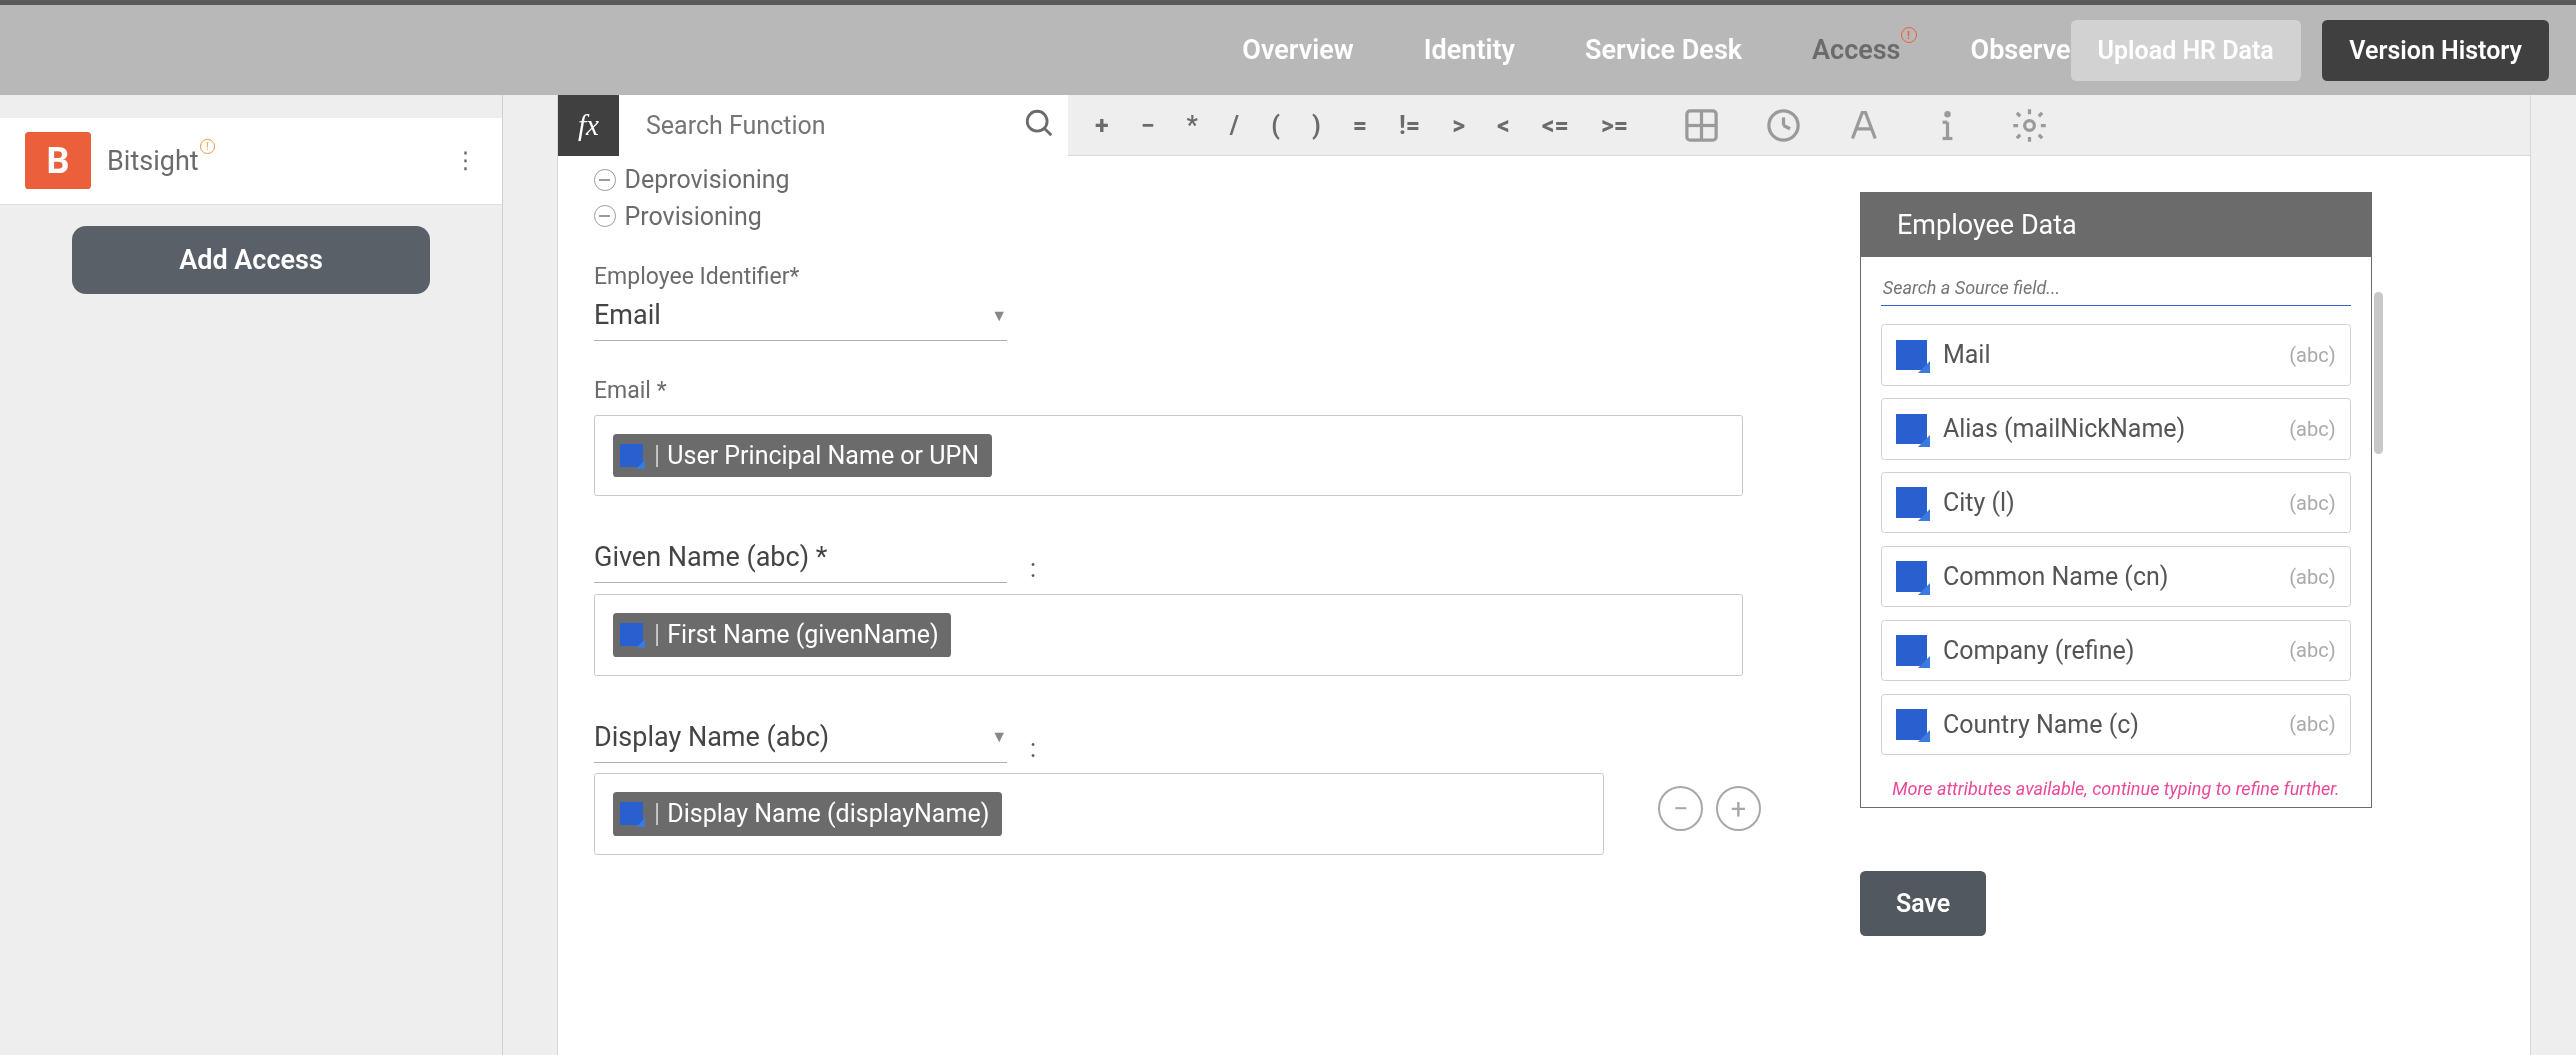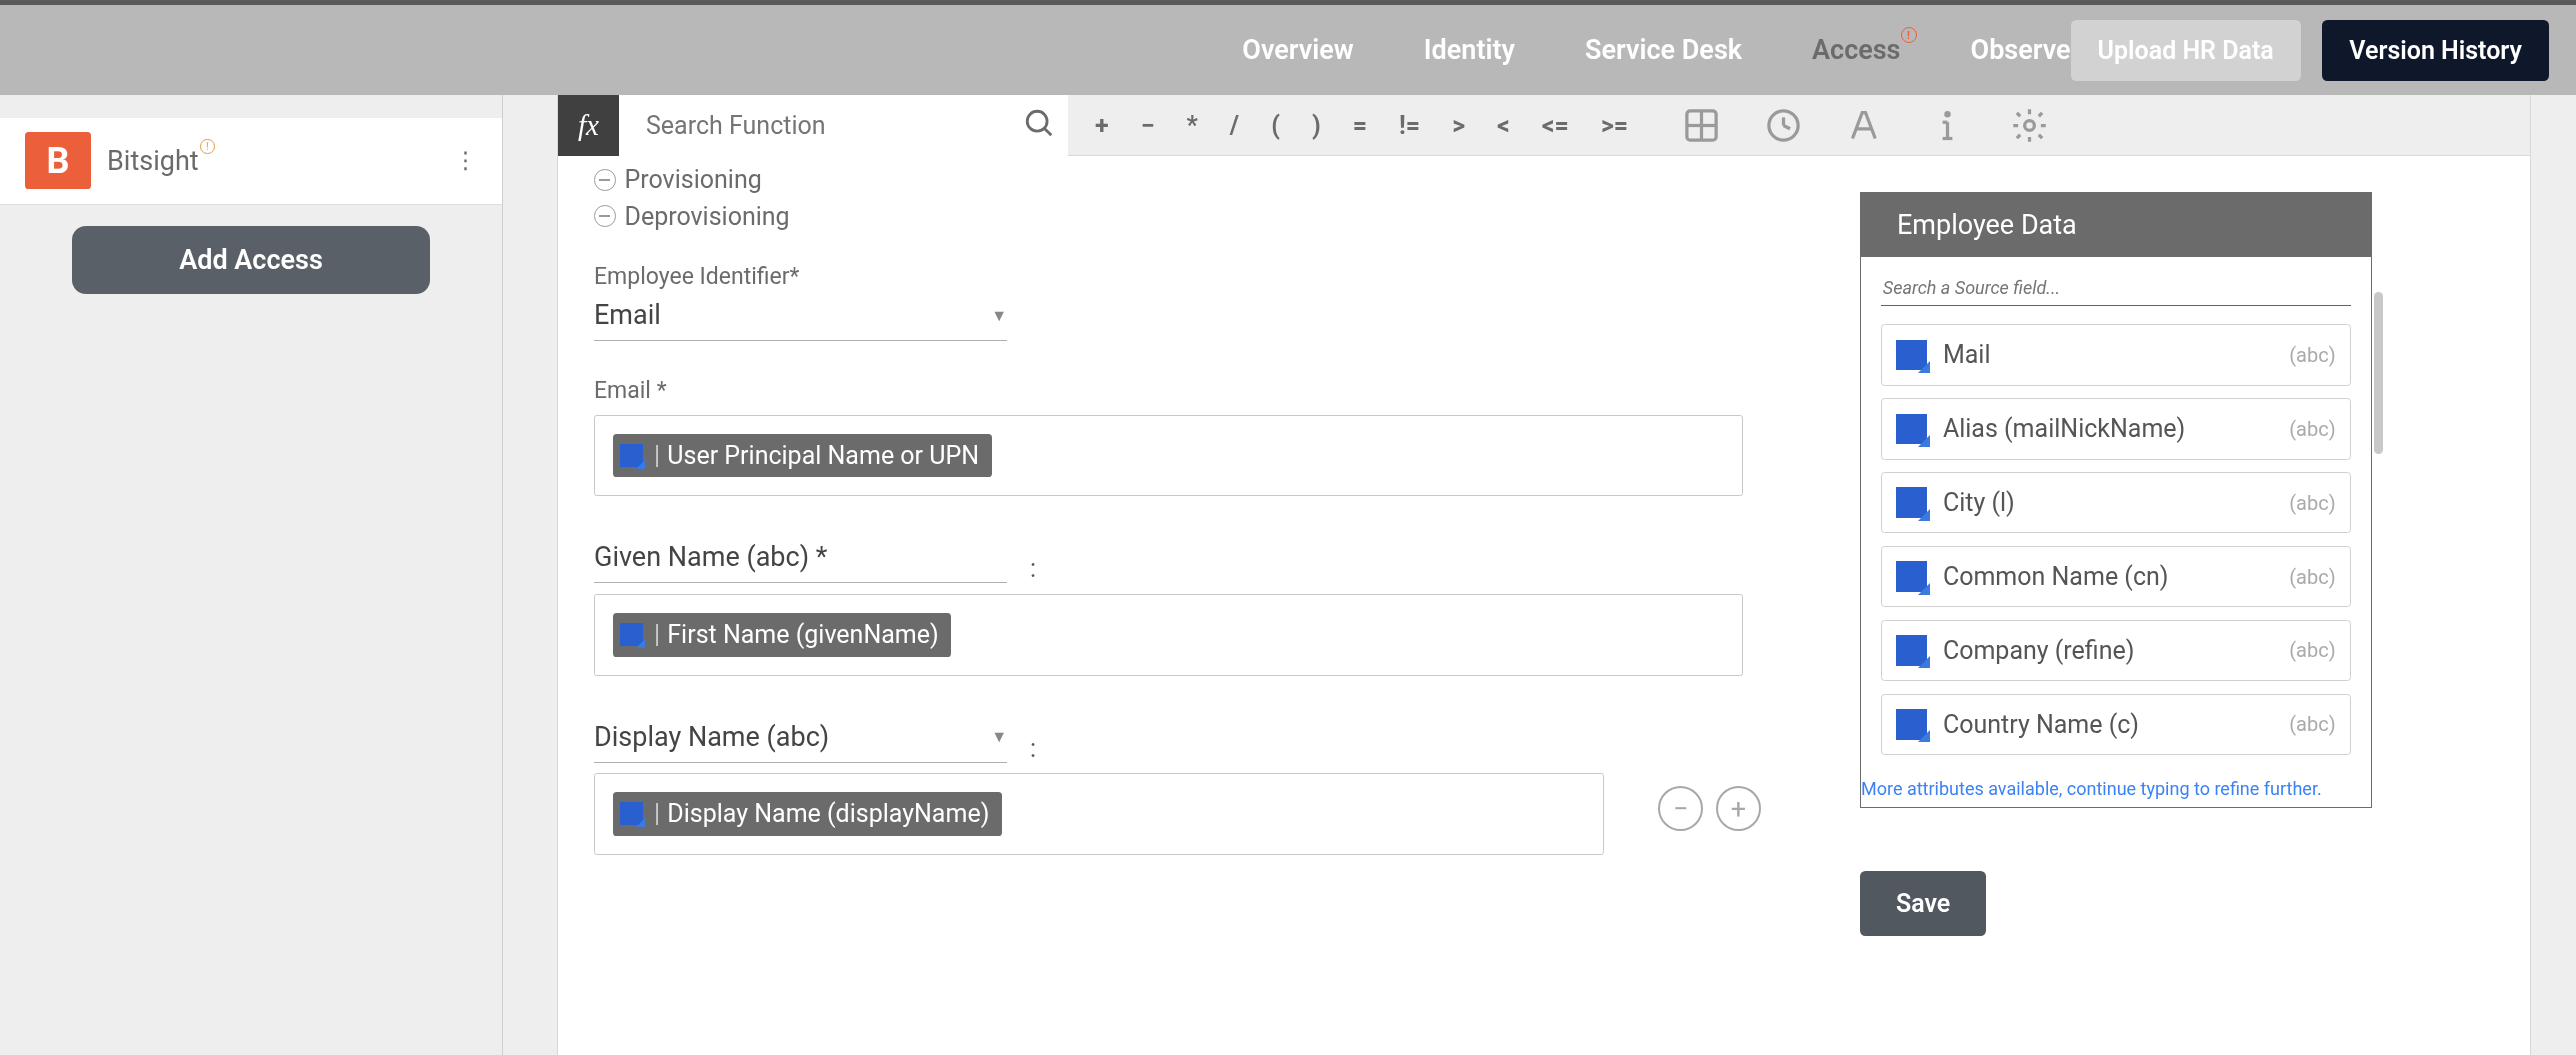--- a/index.html
+++ b/index.html
@@ -8,21 +8,21 @@
   .topstrip { height: 5.4px; background: #5a5a5a; }
   
   .navbar { height: 90px; background: #b8b8b8; display: flex; align-items: center; padding: 0 27px; }
   .nav-items { display: flex; gap: 70px; flex: 1; justify-content: flex-end; }
   .nav-item { color: #fff; font-size: 27px; font-weight: 600; cursor: pointer; position: relative; }
   .nav-item.active { color: #6b6b6b; }
   .badge-warn { position: absolute; top: -7.2px; right: -16px; width: 16px; height: 16px; display:flex; align-items:center; justify-content:center; color:#ec5f3b; font-weight:bold; border:1.8px solid #ec5f3b; border-radius:50%; font-size:10.8px;}
   .nav-right { display: flex; gap: 21.5px; }
   .btn { padding: 16px 27px; border-radius: 5.4px; font-size: 25px; font-weight: 600; border: none; cursor: pointer; }
   .btn-upload { background: #d2d2d2; color: #fff; }
-  .btn-version { background: #0f172a; color: #fff; }
+  .btn-version { background: #404040; color: #fff; }
 
   .layout { display: flex; height: calc(100% - 95px); }
   .sidebar { width: 503px; background: #eeeeee; border-right: 0.9px solid #d0d0d0; padding-top: 22.4px; }
   .app-row { display:flex; align-items:center; padding: 14.4px 25px; background:#fff; border-bottom:0.9px solid #e0e0e0;}
   .app-icon { width:66px; height:57px; background:#ec5f3b; color:#fff; font-weight:bold; font-size:36px; display:flex; align-items:center; justify-content:center; border-radius:3.6px; margin-right:16px;}
   .app-name { font-size:27px; color:#6b6b6b; position:relative;}
   .app-warn { position:absolute; top:-5.4px; right:-16px; width:14.4px; height:14.4px; border:1.8px solid #ec9a3b; border-radius:50%; color:#ec9a3b; font-size:10px; display:flex; align-items:center; justify-content:center;}
   .app-kebab { margin-left:auto; font-size:23px; color:#6b6b6b; cursor:pointer; }
   .add-access-wrap { padding: 21.5px 72px; }
   .btn-add-access { width:100%; background:#5a6068; color:#fff; padding:18px; border:none; border-radius:14px; font-size:27px; font-weight:600; cursor:pointer;}
@@ -63,21 +63,21 @@
 
   .emp-panel { width: 512px; border:1.8px solid #6b6b6b; margin-top: 36px; display:flex; flex-direction:column; background:#fff; position:relative;}
   .emp-head { background:#6b6b6b; color:#fff; padding:16px 36px; font-size:27px;}
   .emp-search { border:none; border-bottom:1.8px solid #3b5fd0; margin:12.6px 20px; padding:7.2px 1.8px; font-size:18px; color:#3b5fd0; font-style:italic;}
   .emp-list { flex:1; overflow:auto; padding: 5.4px 20px;}
   .emp-item { border:0.9px solid #d0d0d0; border-radius:3.6px; padding: 14.4px; margin-bottom: 12.6px; display:flex; align-items:center; gap:16px; cursor:pointer;}
   .emp-ic { width:30.5px; height:30.5px; background:#2a5fd0; position:relative;}
   .emp-ic::after { content:''; position:absolute; right:-2.7px; bottom:-2.7px; width:0; height:0; border-left:12.6px solid transparent; border-bottom:12.6px solid #3b7be0;}
   .emp-name { font-size:25px; color:#555;}
   .emp-type { font-size:20px; color:#aaa; margin-left:auto;}
-  .emp-more { color:#3b82f6; font-size:18px; text-align:left; padding:5.4px 0 7.2px 0;}
+  .emp-more { font-style:italic; color:#ec4899; font-size:18px; text-align:center; padding:5.4px 0 7.2px 0;}
   .emp-scroll-thumb { position:absolute; right:-11.7px; top:99px; width:9px; height:162px; background:#c8c8c8; border-radius:4.5px;}
 
   .save-row { display:flex; gap:108px; margin-top: 63px;}
   .btn-save { background:#525860; color:#fff; padding:18px 36px; border:none; border-radius:5.4px; font-size:25px; font-weight:600; cursor:pointer;}
   .btn-deploy { background:#bfbfbf; color:#fff; padding:18px 27px; border:none; border-radius:5.4px; font-size:25px; font-weight:600; cursor:pointer;}
   
   .inline-colon { font-size:25px; color:#555; margin-left:23px;}
   .select-row { display:flex; align-items:flex-end; }
 </style>
 </head>
@@ -168,25 +168,25 @@
               <circle cx="12" cy="12" r="3"></circle>
               <path d="M12 2v3M12 19v3M4.2 4.2l2.1 2.1M17.7 17.7l2.1 2.1M2 12h3M19 12h3M4.2 19.8l2.1-2.1M17.7 6.3l2.1-2.1"></path>
             </svg>
         </div>
       </div>
 
       <div class="body-scroll">
         <div class="form-col">
           <div class="tree-row">
             <span class="tree-ic"></span>
-            <span>Provisioning</span>
+            <span>Deprovisioning</span>
           </div>
           <div class="tree-row">
             <span class="tree-ic"></span>
-            <span>Deprovisioning</span>
+            <span>Provisioning</span>
           </div>
 
           <div class="field-label">Employee Identifier*</div>
           <div class="select">
             <span>Email</span>
             <span class="select-caret">▼</span>
           </div>
 
           <div class="field-label" style="margin-top:36px;">Email *</div>
           <div class="chipbox">

